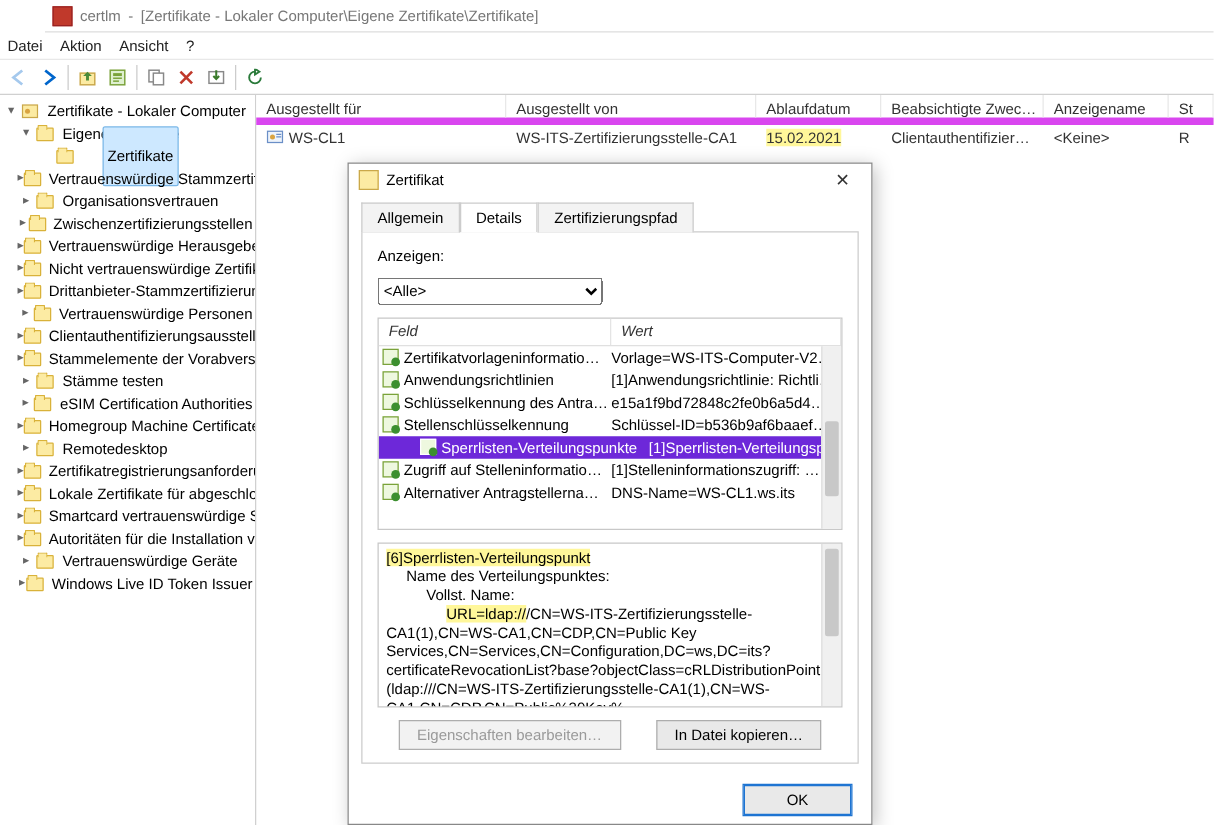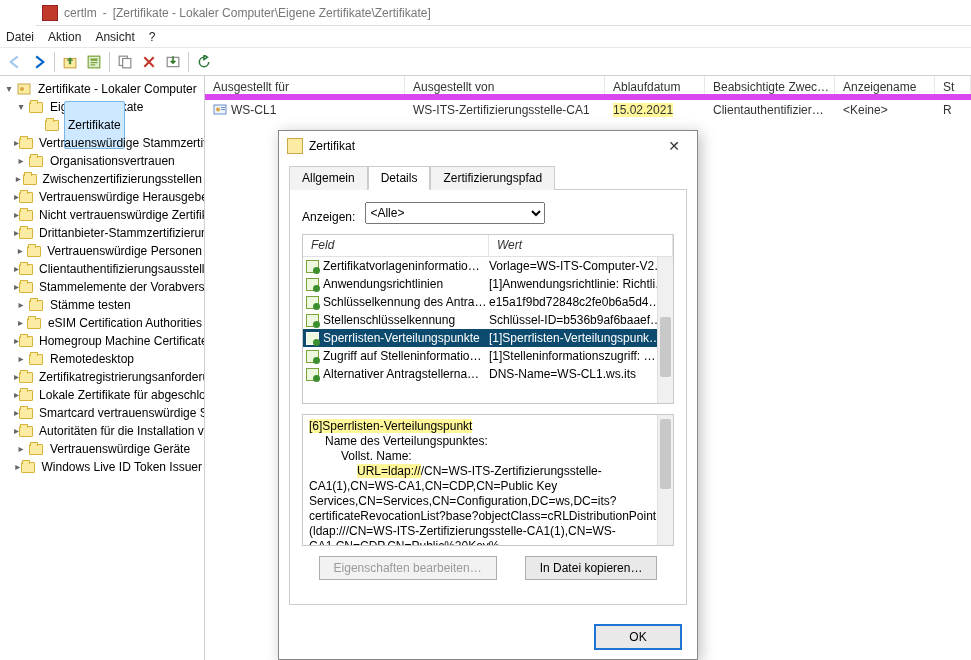--- a/index.html
+++ b/index.html
@@ -13,55 +13,55 @@
   .tbtn svg { width:14px; height:14px; }
   .tbtn.disabled { opacity: .35; }
   .tbar-sep { width:1px; height:20px; background:#ccc; margin:0 2px;}
   .body { display: flex; height: calc(660px - 26px - 22px - 28px); }
   .treepane { width: 205px; border-right: 1px solid #d0d0d0; overflow: hidden; padding-top:4px; background:#fff;}
   .treerow { display: flex; align-items: center; height: 18px; white-space: nowrap; }
   .treerow .tw { width:14px; text-align:center; color:#666; font-size:10px; line-height:1; user-select:none;}
   .treerow .ic { width:16px; height:14px; display:inline-flex; align-items:center; justify-content:center; margin-right:4px;}
   .folder { width:14px; height:11px; background:#fceba3; border:1px solid #d9b23a; border-radius:1px; position:relative;}
   .folder:before{content:"";position:absolute;top:-3px;left:0;width:6px;height:3px;background:#fceba3;border:1px solid #d9b23a;border-bottom:none;border-radius:1px 1px 0 0;}
-  .treerow.sel .label { background:#cde8ff; border:1px solid #7ab7e8; padding:16px 3px; border-radius:2px;}
+  .treerow.sel .label { background:#cde8ff; border:1px solid #7ab7e8; padding:16px 3px; border-radius:2px;margin-left:18px;}
   .treerow .label { padding:0 2px; }
   .listpane { flex:1; position: relative; }
   .listhead { display:flex; height:24px; border-bottom:6px solid #d946ef; background:#fff; }
   .col { border-right:1px solid #e8e8e8; padding:4px 8px; overflow:hidden; white-space:nowrap; color:#333;}
   .listrow { display:flex; height:20px; align-items:center; }
   .listrow .col { border:none; padding:1px 8px; display:flex; align-items:center; gap:4px;}
   .hl-yellow { background:#fff79a; }
   .certbadge { width:14px; height:14px; }
 
   
   .dialog { position:absolute; left:278px; top:130px; width:420px; height:530px; background:#fff; border:1px solid #888; box-shadow: 3px 3px 14px rgba(0,0,0,.25); display:flex; flex-direction:column;}
   .dlg-title { height:30px; display:flex; align-items:center; padding:0 8px; justify-content:space-between; }
   .dlg-title .left { display:flex; align-items:center; gap:6px;}
   .dlg-title .cicon { width:16px; height:16px; border:1px solid #caa84a; background:#fceba3;}
   .dlg-close { width:30px; height:22px; display:flex; align-items:center; justify-content:center; font-size:14px; color:#333;}
   .tabs { display:flex; padding: 4px 10px 0 10px; gap:0; }
   .tab { padding:4px 12px; border:1px solid #ccc; border-bottom:none; background:#f3f3f3; font-size:12px; position:relative; top:1px;}
   .tab.active { background:#fff; border-bottom:1px solid #fff; z-index:2;}
   .tabbody { border:1px solid #ccc; margin:0 10px 10px 10px; flex:1; padding:12px 12px 10px 12px; display:flex; flex-direction:column; gap:10px;}
-  .row-inline { display:flex; align-items:flex-end; gap:10px;}
+  .row-inline { display:flex; align-items:flex-start; gap:10px;flex-direction:column;}
   select.anz { width:180px; height:22px; font-size:12px;}
   .fieldlist { border:1px solid #c8c8c8; height:170px; position:relative; background:#fff; }
   .fl-head { display:flex; height:22px; border-bottom:1px solid #e0e0e0;}
   .fl-head .fc { padding:3px 8px; color:#333; border-right:1px solid #e4e4e4;font-style:italic;}
   .fl-body { position:absolute; top:22px; bottom:0; left:0; right:16px; overflow:hidden;}
   .fl-scroll { position:absolute; right:0; top:22px; bottom:0; width:16px; background:#f0f0f0; border-left:1px solid #ddd;}
   .fl-scroll .thumb { position:absolute; left:2px; right:2px; top:60px; height:60px; background:#c8c8c8; border-radius:2px;}
   .fl-row { display:flex; height:18px; align-items:center; }
   .fl-row .ic2 { width:18px; display:flex; justify-content:center;}
   .ext-icon { width:13px;height:13px; border:1px solid #7aa23a; background:#eef8df; position:relative;}
   .ext-icon:after{content:"";position:absolute;right:-2px;bottom:-2px;width:7px;height:7px;border-radius:50%;background:#3c8f2f;}
   .fl-row .c1 { width:168px; padding-left:2px; overflow:hidden; white-space:nowrap;}
   .fl-row .c2 { flex:1; overflow:hidden; white-space:nowrap; padding-right:4px;}
-  .fl-row.sel { background:#0c4a6e; color:#fff;}
+  .fl-row.sel { background:#6d28d9; color:#fff;padding-left:30px;}
   .fl-row.sel .ext-icon{border-color:#fff;}
   .detailbox { border:1px solid #c8c8c8; height:132px; position:relative; padding:4px 6px; font-size:12px; line-height:15px; background:#fff; overflow:hidden;}
   .detailbox .sc { position:absolute; right:0; top:0; bottom:0; width:16px; background:#f0f0f0; border-left:1px solid #ddd;}
   .detailbox .sc .thumb { position:absolute; left:2px; right:2px; top:4px; height:70px; background:#c8c8c8; border-radius:2px;}
   .btnrow { display:flex; gap:28px; justify-content:center; }
   button.win { height:24px; padding:0 14px; background:#e9e9e9; border:1px solid #adadad; font-size:12px;}
   button.win:disabled { color:#9a9a9a; background:#f2f2f2;}
   .dlg-footer { height:44px; display:flex; align-items:center; justify-content:flex-end; padding:0 16px;}
   button.ok { width:86px; height:24px; background:#e9e9e9; border:1px solid #1e74d2; outline:1px solid #1e74d2; font-size:12px;}
 </style>

